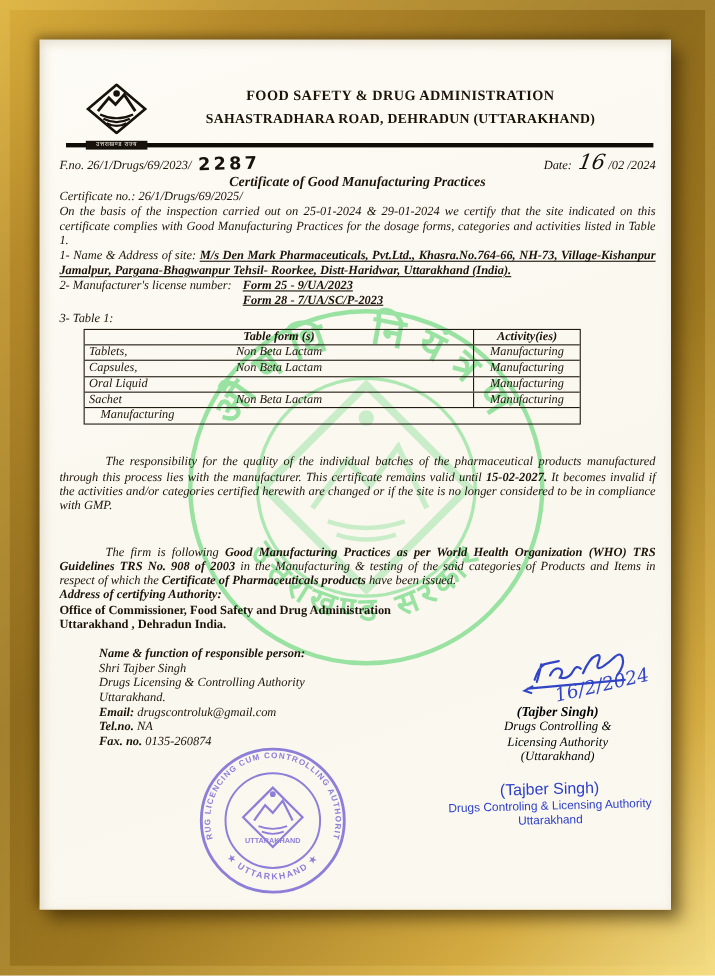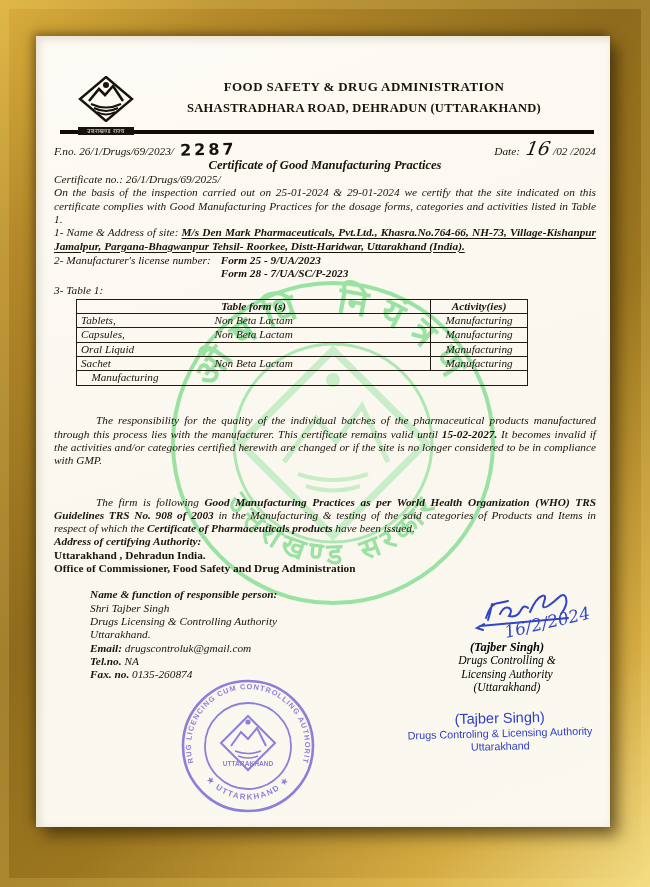--- a/index.html
+++ b/index.html
@@ -37,21 +37,21 @@
     font-size:19px; margin:0 3px; transform:skewX(-10deg); }
 
   .doc-title { text-align:center; font-weight:bold; font-size:12.6px; margin-top:1px; }
   .cert-no { margin-top:1px; }
   .just { text-align:justify; }
   .u { text-decoration:underline; text-decoration-thickness:1.3px; text-underline-offset:2px; }
   b { font-weight:bold; }
 
   .license-row { display:flex; margin-top:1px; }
   .license-vals { margin-left:10px; font-weight:bold; }
-  .license-vals div { white-space:nowrap; }
+  .license-vals div { white-space:nowrap;text-decoration:underline; }
 
   .table-label { margin:3px 0 2px; }
   .gmp-table { margin-left:22px; width:452px; border:1.4px solid #211b12; font-size:11.2px; }
   .trow { display:flex; border-bottom:1px solid #211b12; min-height:14px; }
   .trow:last-child { border-bottom:none; }
   .tc1 { width:355px; border-right:1px solid #211b12; position:relative; padding:0 4px; }
   .tc2 { width:96px; text-align:center; padding:0 2px; }
   .thead { font-weight:bold; }
   .thead .tc1 { text-align:center; }
   .detail { position:absolute; left:0; right:0; top:0; text-align:center; }
@@ -199,22 +199,22 @@
       <div class="para">
         <span>The responsibility for the quality of the individual batches of the pharmaceutical products manufactured through this process lies with the manufacturer. This certificate remains valid until </span><b>15-02-2027.</b><span> It becomes invalid if the activities and/or categories certified herewith are changed or if the site is no longer considered to be in compliance with GMP.</span>
       </div>
 
       <div class="para">
         <span>The firm is following </span><b>Good Manufacturing Practices as per World Health Organization (WHO) TRS Guidelines TRS No. 908 of 2003</b><span> in the Manufacturing &amp; testing of the said categories of Products and Items in respect of which the </span><b>Certificate of Pharmaceuticals products</b><span> have been issued.</span>
       </div>
 
       <div>
         <div style="font-weight:bold">Address of certifying Authority:</div>
+        <div class="auth-line">Office of Commissioner, Food Safety and Drug Administration</div>
         <div class="auth-line">Uttarakhand , Dehradun India.</div>
-        <div class="auth-line">Office of Commissioner, Food Safety and Drug Administration</div>
       </div>
 
       <div class="resp-block">
         <div style="font-weight:bold">Name &amp; function of responsible person:</div>
         <div>Shri Tajber Singh</div>
         <div>Drugs Licensing &amp; Controlling Authority</div>
         <div>Uttarakhand.</div>
         <div><b>Email:</b><span> drugscontroluk@gmail.com</span></div>
         <div><b>Tel.no.</b><span> NA</span></div>
         <div><b>Fax. no.</b><span> 0135-260874</span></div>

